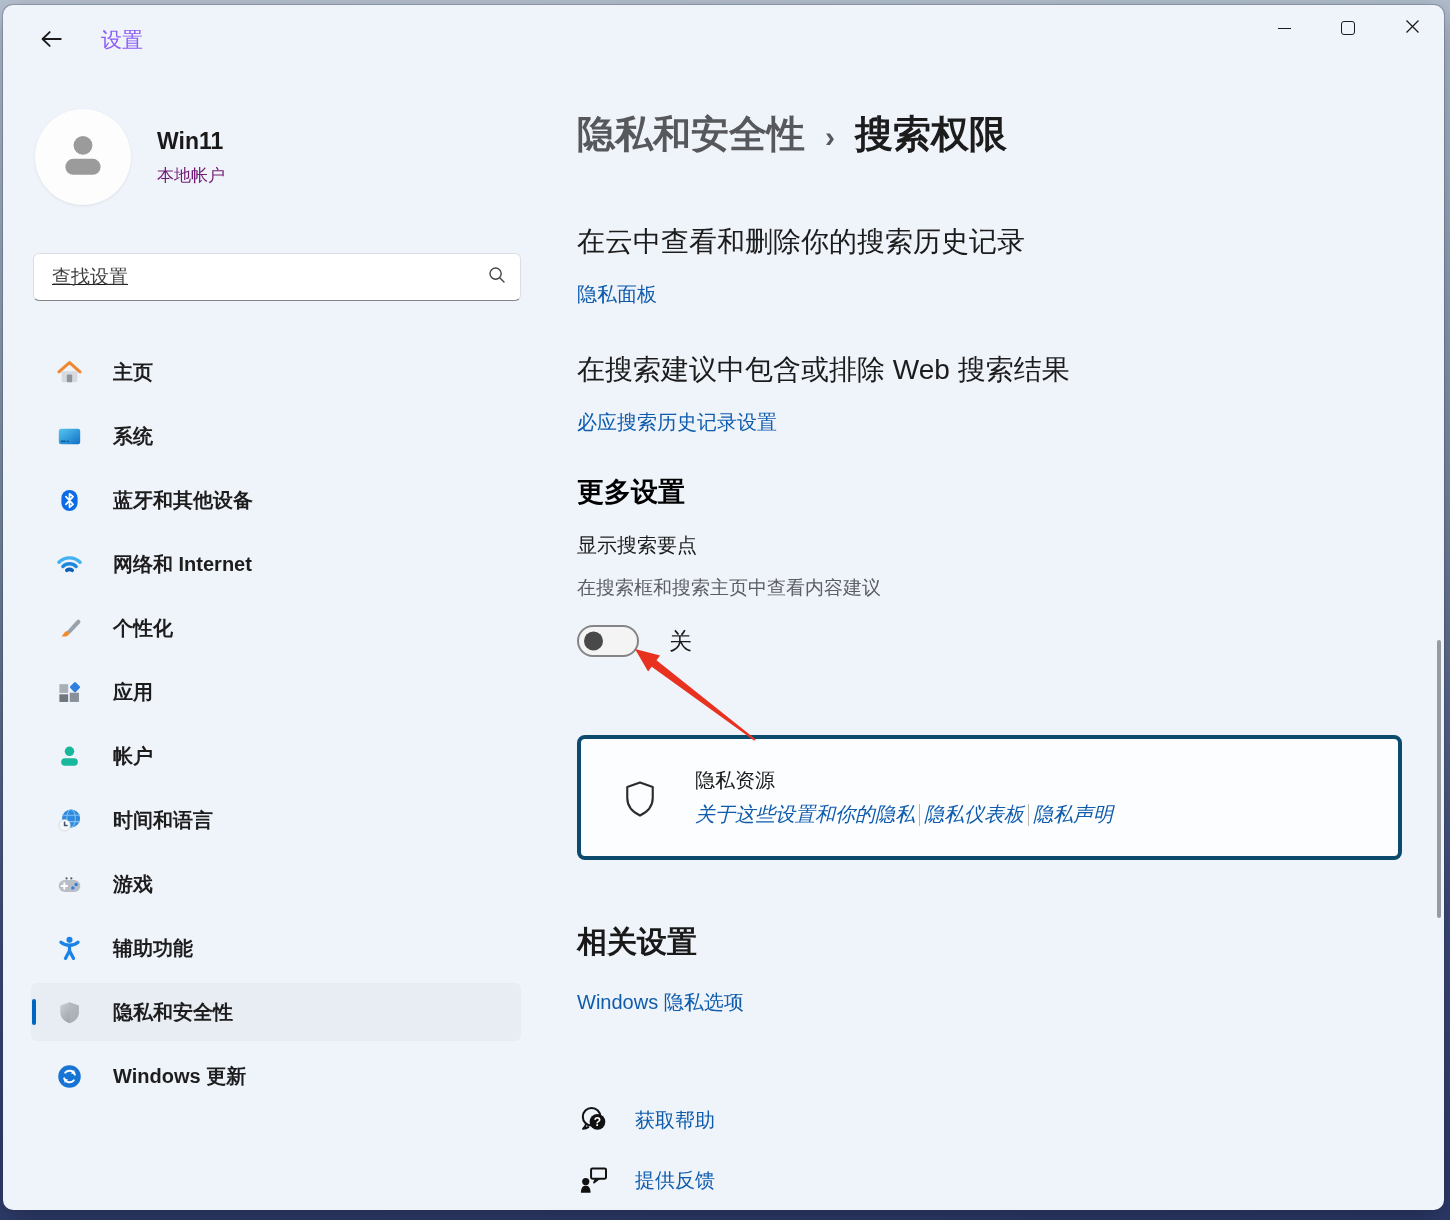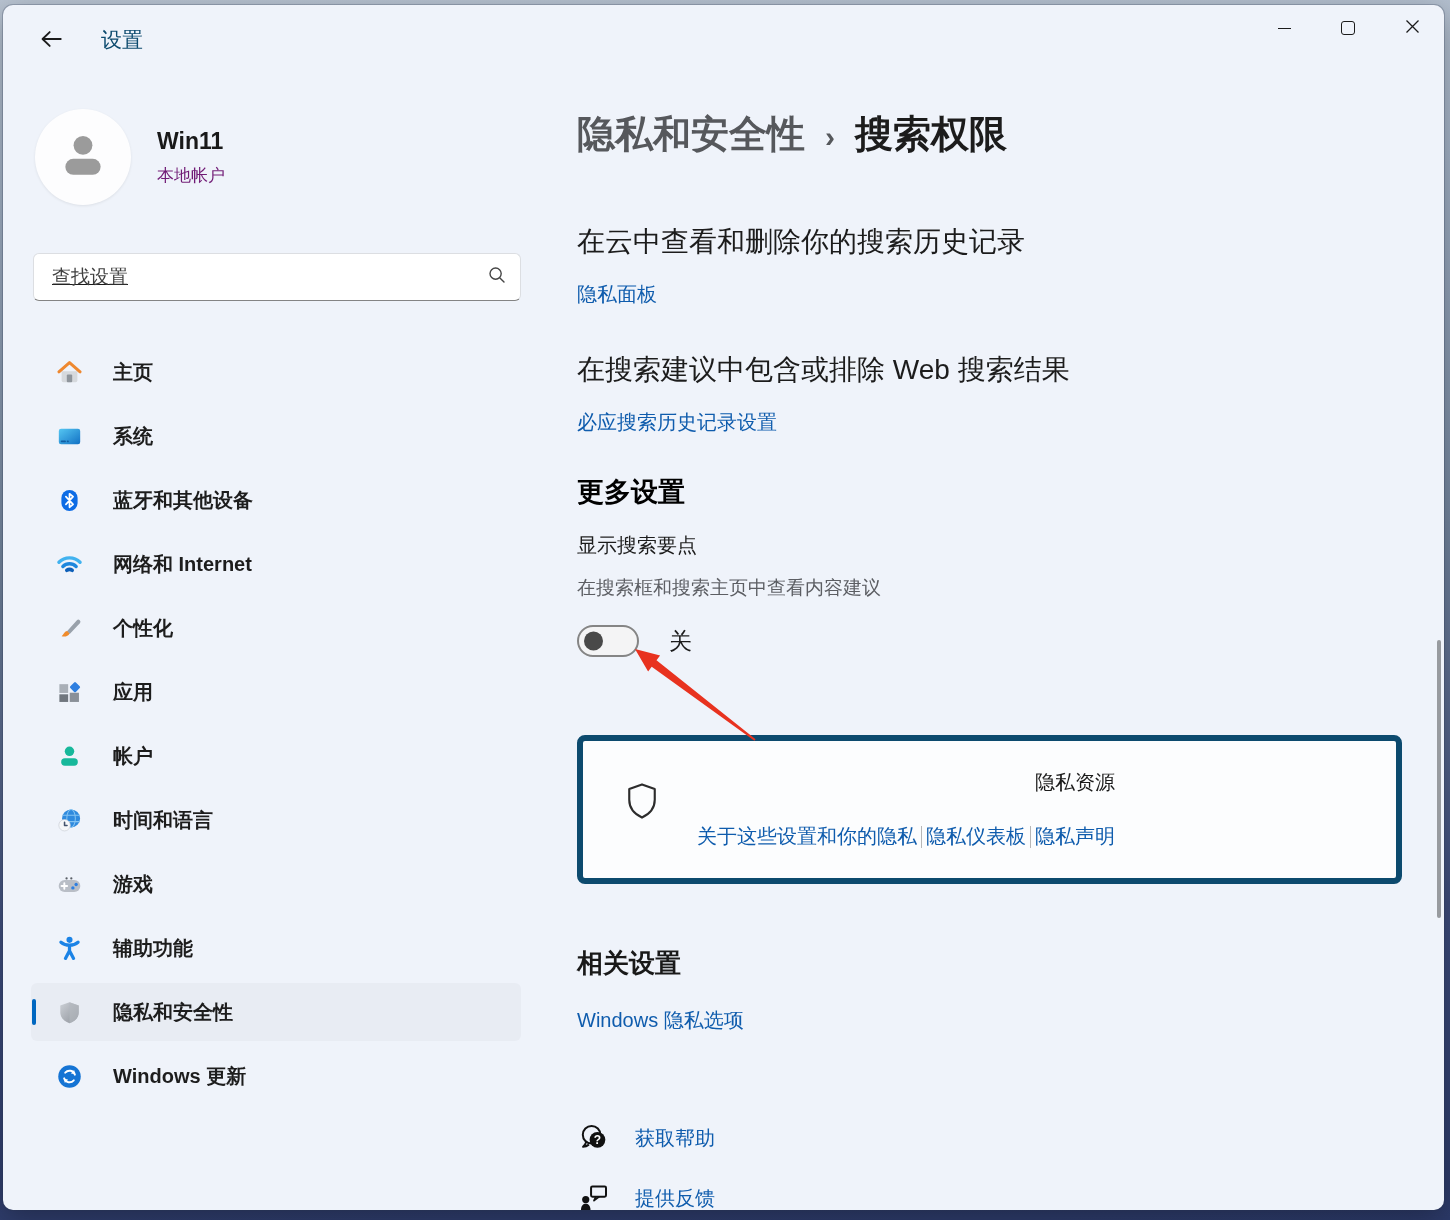--- a/index.html
+++ b/index.html
@@ -10,21 +10,21 @@
     -webkit-font-smoothing:antialiased;
   }
   .window{
     position:absolute; left:3px; top:5px; right:6px; bottom:10px;
     background:#eff3fa; border-radius:10px; overflow:hidden;
     box-shadow:0 0 0 1px rgba(40,50,80,.25), 0 8px 30px rgba(0,0,0,.3);
   }
   
   .titlebar{height:70px; display:flex; align-items:center; padding-left:26px; position:relative;}
   .back-btn{width:44px;height:38px;border:none;background:transparent;display:flex;align-items:center;justify-content:center;border-radius:6px;cursor:pointer;padding:0;}
-  .app-title{font-size:21px;color:#0c4a6e;margin-left:28px;}
+  .app-title{font-size:21px;color:#8b5cf6;margin-left:28px;}
   .win-controls{position:absolute;top:0;right:0;display:flex;height:46px;}
   .wc-btn{width:64px;height:46px;border:none;background:transparent;display:flex;align-items:center;justify-content:center;cursor:pointer;padding:0;}
   .glyph-min{display:block;width:13px;height:0;border-top:1.4px solid #1b1b1b;}
   .glyph-max{display:block;width:12px;height:12px;border:1.4px solid #1b1b1b;border-radius:3px;}
   
   .body-row{display:flex;height:calc(100% - 70px);}
   .sidebar{width:544px;flex:none;padding:0 26px 0 28px;box-sizing:border-box;}
   .main{flex:1;padding:0 42px 0 30px;box-sizing:border-box;position:relative;}
   
   .user-card{display:flex;align-items:center;gap:26px;margin:34px 0 0 4px;}
@@ -49,26 +49,26 @@
   .link{font-size:20px;color:#0f5cad;text-decoration:none;cursor:pointer;display:inline-block;}
   .link-row{margin-top:22px;}
   .section-heading{font-size:27px;font-weight:bold;color:#000000;margin-top:38px;}
   .setting-title{font-size:20px;color:#1c1c1c;}
   .setting-desc{font-size:19px;color:#5c5e63;margin-top:16px;}
   .toggle-row{margin-top:22px;display:flex;align-items:center;gap:30px;height:36px;position:relative;}
   .toggle{width:62px;height:32px;border:2px solid #858585;border-radius:17px;background:#f4f4f5;position:relative;box-sizing:border-box;cursor:pointer;flex:none;}
   .knob{position:absolute;left:5px;top:50%;transform:translateY(-50%);width:19px;height:19px;border-radius:50%;background:#494949;}
   .toggle-state{font-size:23px;color:#1c1c1c;}
   .red-arrow{position:absolute;left:44px;top:16px;width:150px;height:112px;z-index:6;pointer-events:none;}
-  .card{margin-top:76px;background:#fcfdfe;border:6px solid #0c4a6e;border-radius:8px;padding:28px 30px;display:flex;gap:38px;align-items:flex-start;box-sizing:border-box;text-align:right;}
+  .card{margin-top:76px;background:#fcfdfe;border:4px solid #0c4a6e;border-radius:8px;padding:28px 30px;display:flex;gap:38px;align-items:flex-start;box-sizing:border-box;}
   .card-shield{margin-left:12px;margin-top:12px;flex:none;}
   .card-title{font-size:20px;color:#1b1b1b;}
-  .card-links{margin-top:27px;display:flex;align-items:center;gap:4px;}
+  .card-links{margin-top:7px;display:flex;align-items:center;gap:4px;font-style:italic;}
   .vsep{width:1px;height:22px;background:#b7b7b7;}
-  .related-heading{font-size:26px;font-weight:bold;color:#191919;margin-top:62px;}
+  .related-heading{font-size:30px;font-weight:bold;color:#191919;margin-top:62px;}
   .related-link-row{margin-top:26px;}
   .help-section{margin-top:84px;display:flex;flex-direction:column;gap:20px;}
   .help-row{display:flex;align-items:center;gap:24px;height:40px;cursor:pointer;}
   .help-icon{width:34px;height:34px;flex:none;display:flex;align-items:center;justify-content:center;}
   .help-row .link{font-size:20px;}
   .scrollbar-thumb{position:absolute;right:3px;top:635px;width:4px;height:278px;border-radius:2px;background:#989b9f;cursor:pointer;}
 </style>
 </head>
 <body>
 

